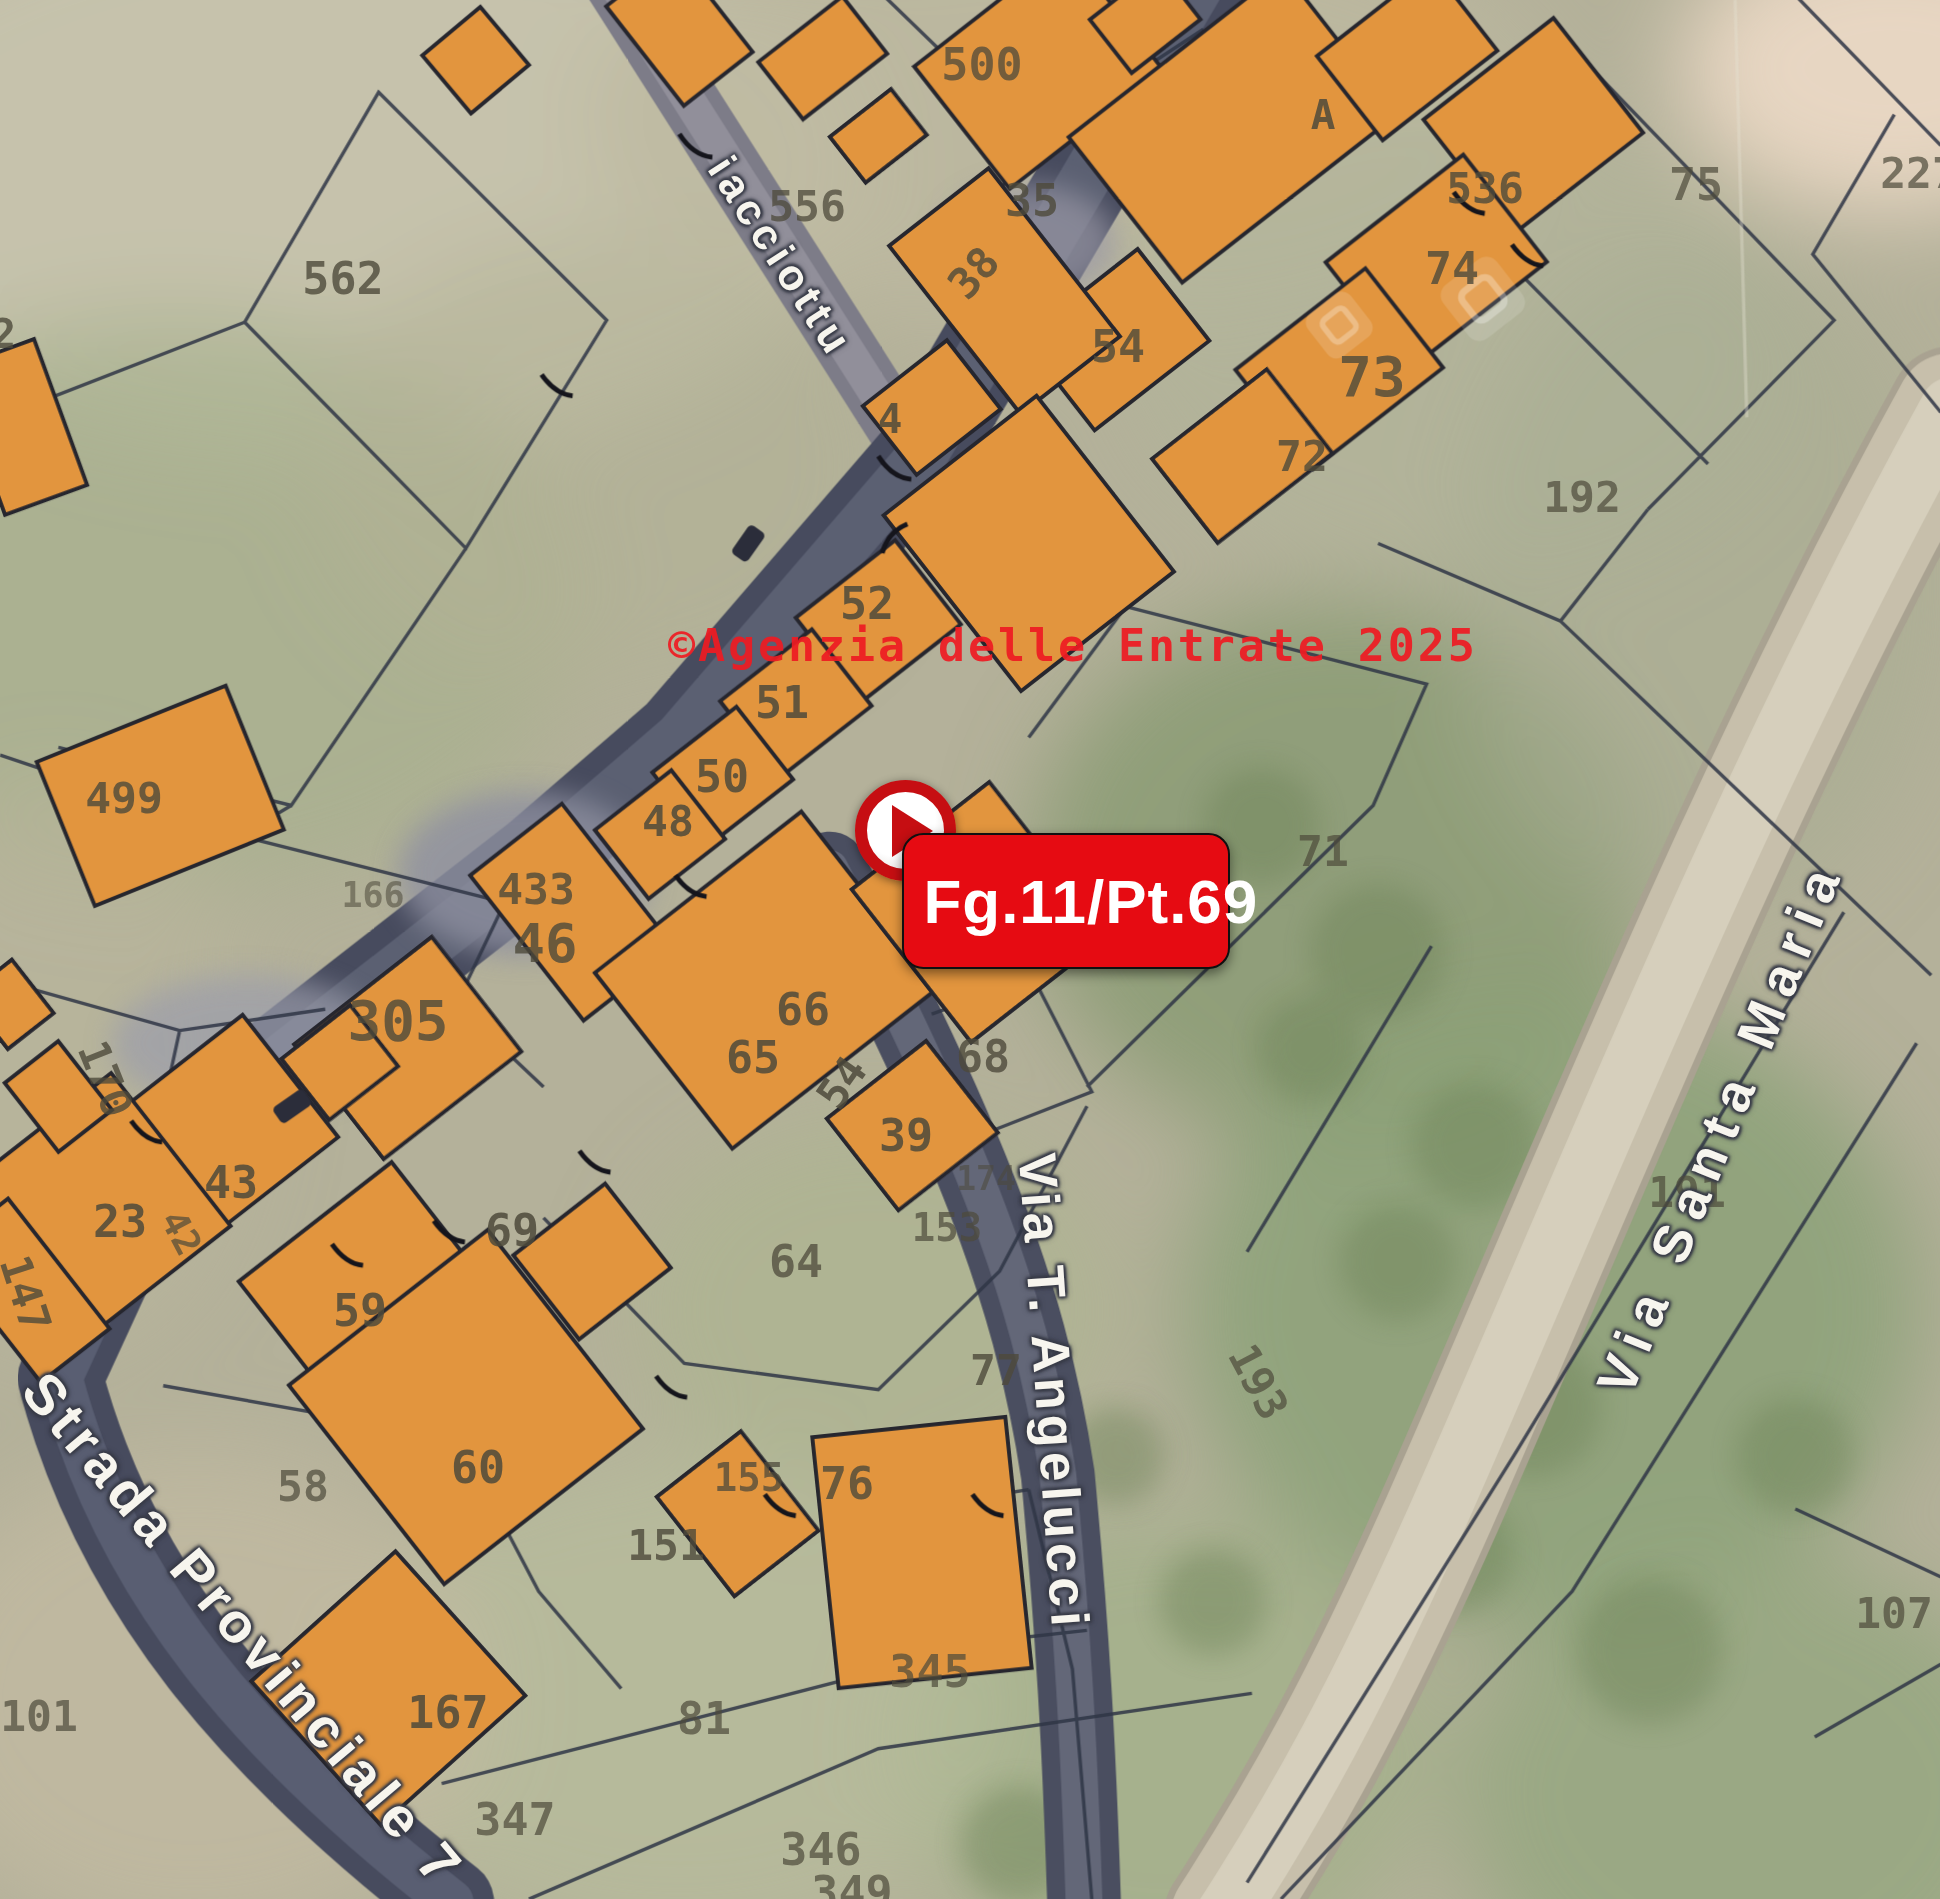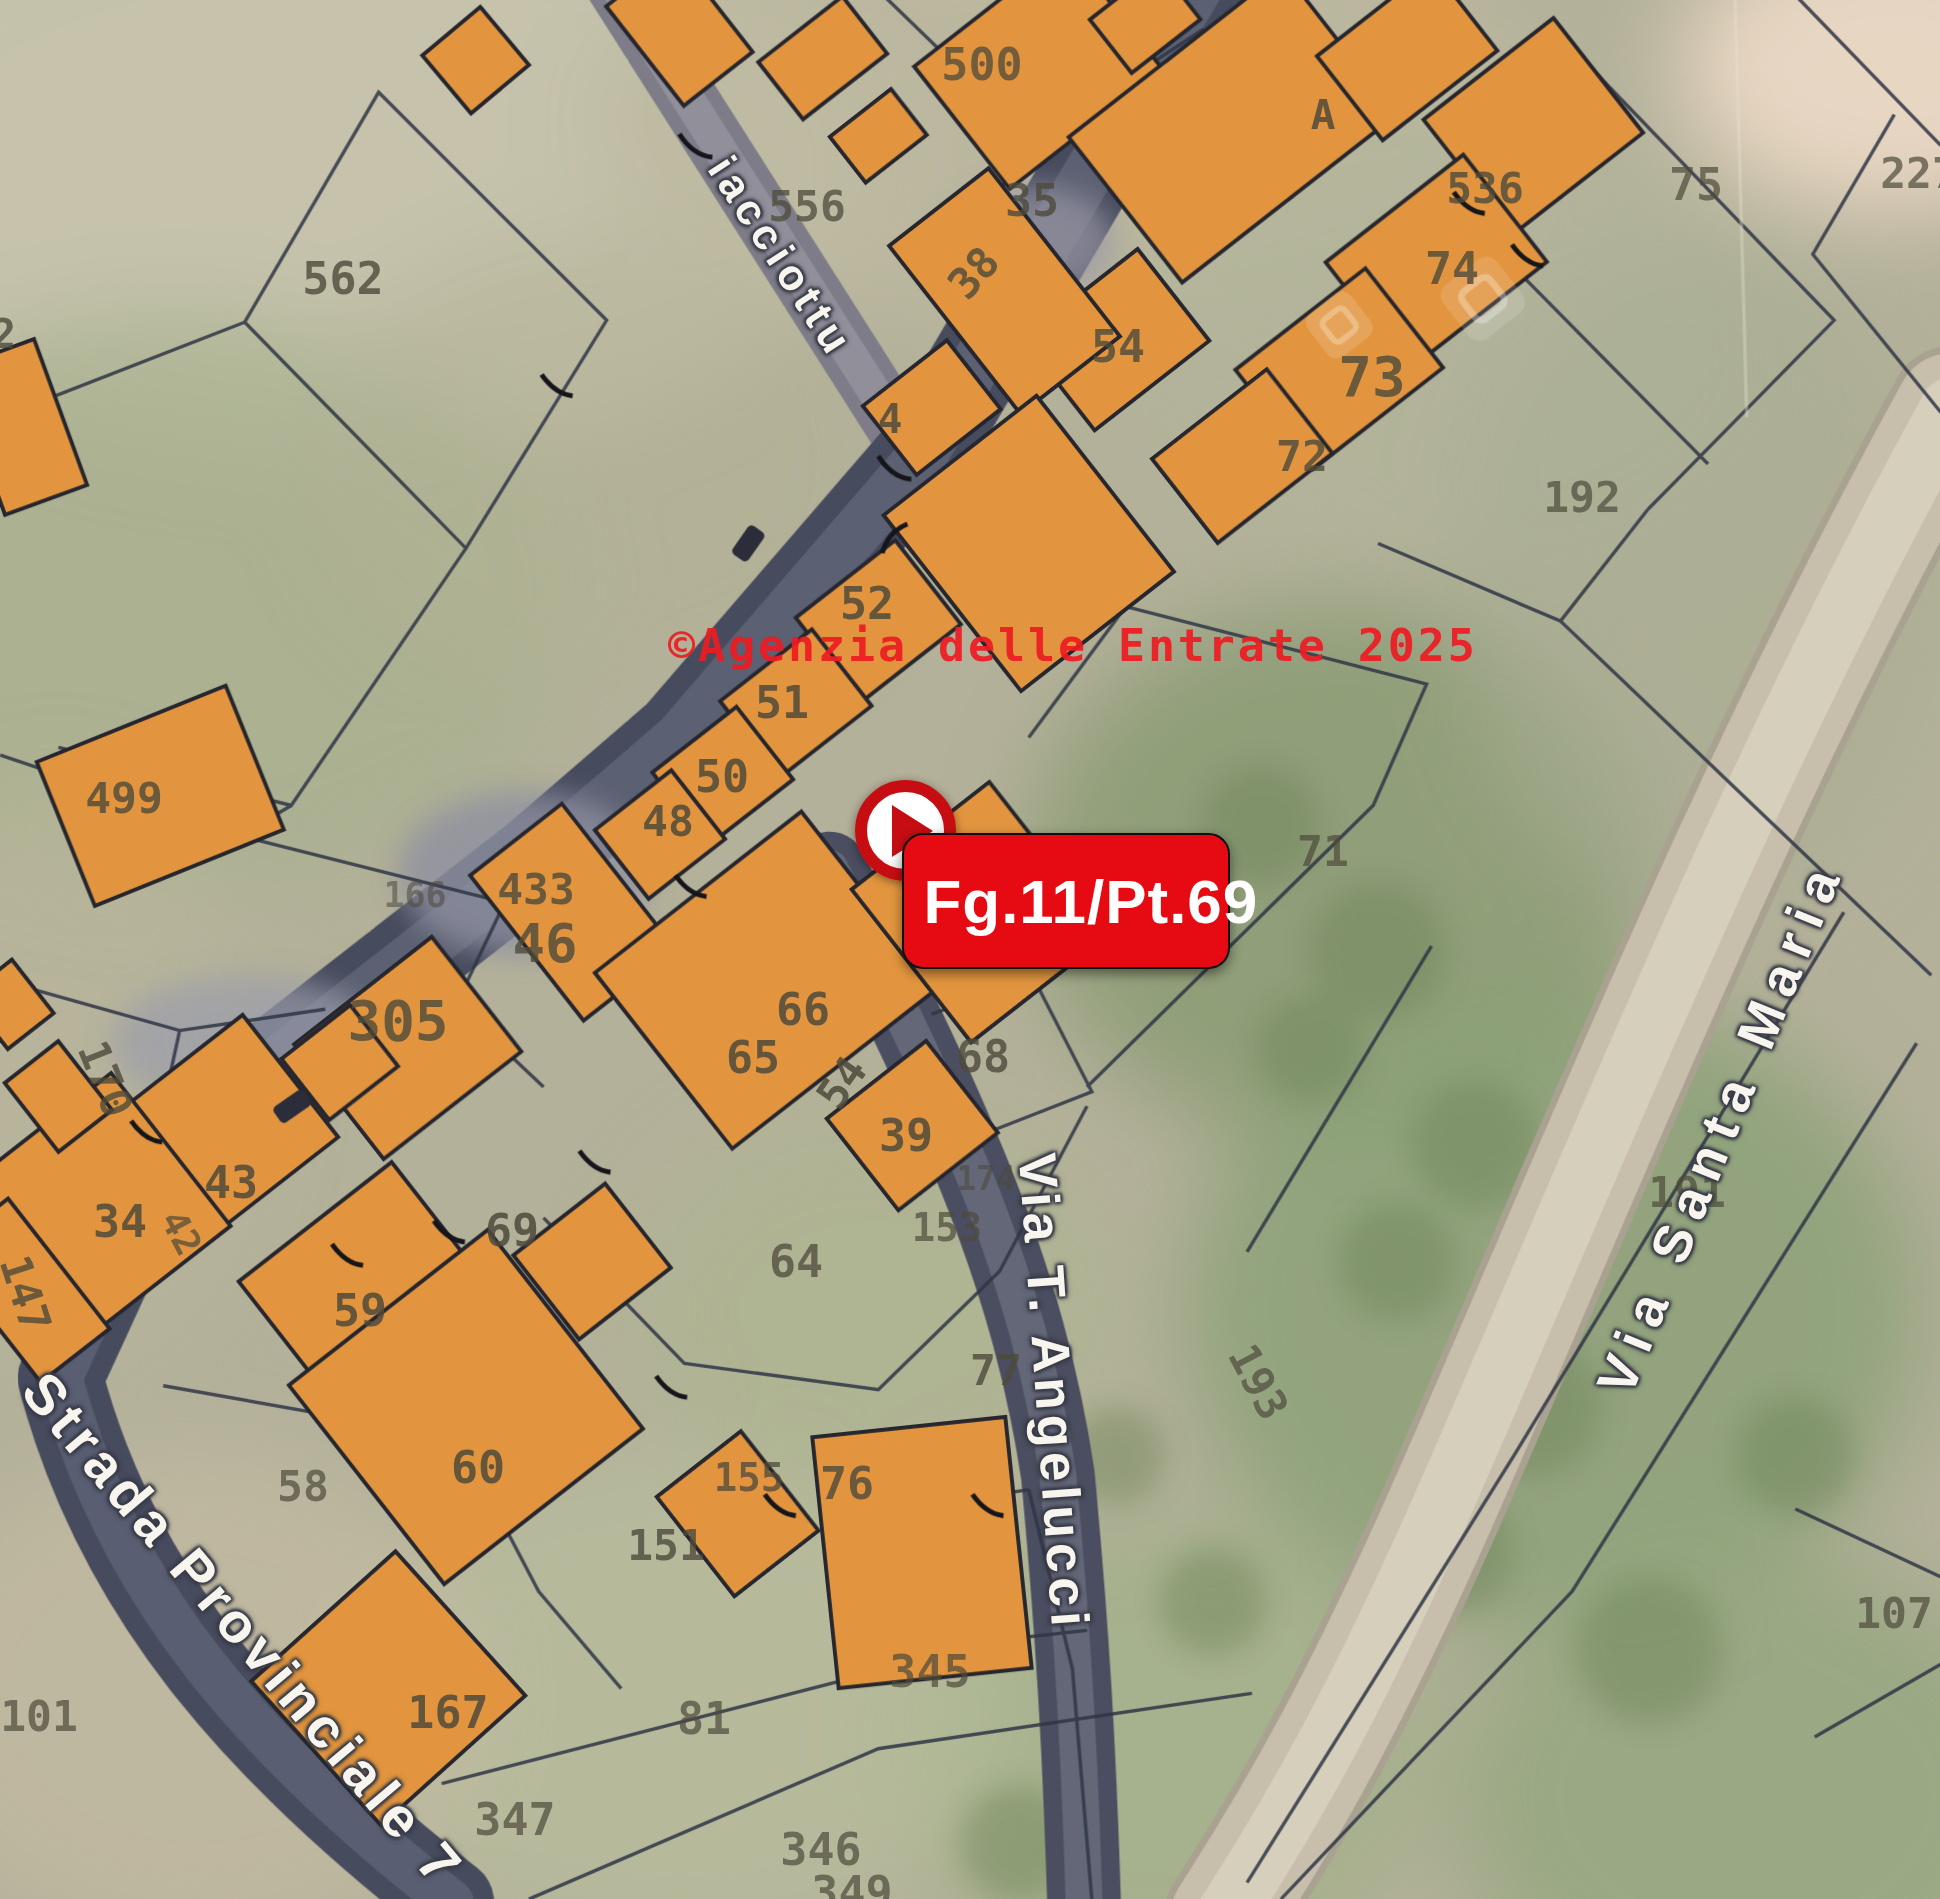--- a/index.html
+++ b/index.html
@@ -203,37 +203,37 @@
       <div class="plabel" style="left: 1452px; top: 268px; font-size: 45px; opacity: 0.8; transform: translate(-50%, -50%) rotate(0deg);">74</div>
       <div class="plabel" style="left: 1372px; top: 377px; font-size: 56px; opacity: 0.8; transform: translate(-50%, -50%) rotate(0deg);">73</div>
       <div class="plabel" style="left: 1302px; top: 456px; font-size: 43px; opacity: 0.8; transform: translate(-50%, -50%) rotate(0deg);">72</div>
       <div class="plabel" style="left: 1582px; top: 497px; font-size: 43px; opacity: 0.7; transform: translate(-50%, -50%) rotate(0deg);">192</div>
       <div class="plabel" style="left: 807px; top: 206px; font-size: 43px; opacity: 0.75; transform: translate(-50%, -50%) rotate(0deg);">556</div>
       <div class="plabel" style="left: 867px; top: 603px; font-size: 45px; opacity: 0.85; transform: translate(-50%, -50%) rotate(0deg);">52</div>
       <div class="plabel" style="left: 782px; top: 702px; font-size: 45px; opacity: 0.85; transform: translate(-50%, -50%) rotate(0deg);">51</div>
       <div class="plabel" style="left: 722px; top: 776px; font-size: 45px; opacity: 0.85; transform: translate(-50%, -50%) rotate(0deg);">50</div>
       <div class="plabel" style="left: 668px; top: 821px; font-size: 43px; opacity: 0.85; transform: translate(-50%, -50%) rotate(0deg);">48</div>
       <div class="plabel" style="left: 536px; top: 889px; font-size: 43px; opacity: 0.8; transform: translate(-50%, -50%) rotate(0deg);">433</div>
-      <div class="plabel" style="left: 373px; top: 895px; font-size: 35px; opacity: 0.55; transform: translate(-50%, -50%) rotate(0deg); margin-left: 42px;">166</div>
+      <div class="plabel" style="left: 373px; top: 895px; font-size: 35px; opacity: 0.55; transform: translate(-50%, -50%) rotate(0deg);">166</div>
       <div class="plabel" style="left: 545px; top: 944px; font-size: 54px; opacity: 0.8; transform: translate(-50%, -50%) rotate(0deg);">46</div>
       <div class="plabel" style="left: 398px; top: 1021px; font-size: 56px; opacity: 0.8; transform: translate(-50%, -50%) rotate(0deg);">305</div>
       <div class="plabel" style="left: 105px; top: 1079px; font-size: 43px; opacity: 0.8; transform: translate(-50%, -50%) rotate(68deg);">170</div>
       <div class="plabel" style="left: 124px; top: 798px; font-size: 43px; opacity: 0.8; transform: translate(-50%, -50%) rotate(0deg);">499</div>
       <div class="plabel" style="left: 803px; top: 1009px; font-size: 45px; opacity: 0.85; transform: translate(-50%, -50%) rotate(0deg);">66</div>
       <div class="plabel" style="left: 753px; top: 1057px; font-size: 45px; opacity: 0.85; transform: translate(-50%, -50%) rotate(0deg);">65</div>
       <div class="plabel" style="left: 842px; top: 1083px; font-size: 43px; opacity: 0.85; transform: translate(-50%, -50%) rotate(-55deg);">54</div>
       <div class="plabel" style="left: 983px; top: 1056px; font-size: 45px; opacity: 0.8; transform: translate(-50%, -50%) rotate(0deg);">68</div>
       <div class="plabel" style="left: 906px; top: 1135px; font-size: 45px; opacity: 0.85; transform: translate(-50%, -50%) rotate(0deg);">39</div>
       <div class="plabel" style="left: 986px; top: 1178px; font-size: 33px; opacity: 0.55; transform: translate(-50%, -50%) rotate(0deg);">174</div>
       <div class="plabel" style="left: 947px; top: 1227px; font-size: 39px; opacity: 0.7; transform: translate(-50%, -50%) rotate(0deg);">153</div>
       <div class="plabel" style="left: 796px; top: 1261px; font-size: 45px; opacity: 0.75; transform: translate(-50%, -50%) rotate(0deg);">64</div>
       <div class="plabel" style="left: 1323px; top: 851px; font-size: 43px; opacity: 0.7; transform: translate(-50%, -50%) rotate(0deg);">71</div>
       <div class="plabel" style="left: 1687px; top: 1192px; font-size: 43px; opacity: 0.7; transform: translate(-50%, -50%) rotate(0deg);">191</div>
       <div class="plabel" style="left: 1258px; top: 1382px; font-size: 43px; opacity: 0.7; transform: translate(-50%, -50%) rotate(62deg);">193</div>
-      <div class="plabel" style="left: 120px; top: 1221px; font-size: 45px; opacity: 0.85; transform: translate(-50%, -50%) rotate(0deg);">34</div>
+      <div class="plabel" style="left: 120px; top: 1221px; font-size: 45px; opacity: 0.85; transform: translate(-50%, -50%) rotate(0deg);">23</div>
       <div class="plabel" style="left: 181px; top: 1233px; font-size: 37px; opacity: 0.7; transform: translate(-50%, -50%) rotate(62deg);">42</div>
       <div class="plabel" style="left: 231px; top: 1166px; font-size: 45px; opacity: 0.85; transform: translate(-50%, -50%) rotate(0deg); margin-top: 16px;">43</div>
       <div class="plabel" style="left: 25px; top: 1294px; font-size: 43px; opacity: 0.8; transform: translate(-50%, -50%) rotate(72deg);">147</div>
       <div class="plabel" style="left: 512px; top: 1230px; font-size: 45px; opacity: 0.85; transform: translate(-50%, -50%) rotate(0deg);">69</div>
       <div class="plabel" style="left: 360px; top: 1310px; font-size: 45px; opacity: 0.85; transform: translate(-50%, -50%) rotate(0deg);">59</div>
       <div class="plabel" style="left: 478px; top: 1467px; font-size: 45px; opacity: 0.85; transform: translate(-50%, -50%) rotate(0deg);">60</div>
       <div class="plabel" style="left: 303px; top: 1486px; font-size: 43px; opacity: 0.7; transform: translate(-50%, -50%) rotate(0deg);">58</div>
       <div class="plabel" style="left: 39px; top: 1716px; font-size: 43px; opacity: 0.7; transform: translate(-50%, -50%) rotate(0deg);">101</div>
       <div class="plabel" style="left: 448px; top: 1712px; font-size: 45px; opacity: 0.85; transform: translate(-50%, -50%) rotate(0deg);">167</div>
       <div class="plabel" style="left: 666px; top: 1545px; font-size: 43px; opacity: 0.8; transform: translate(-50%, -50%) rotate(0deg);">151</div>

